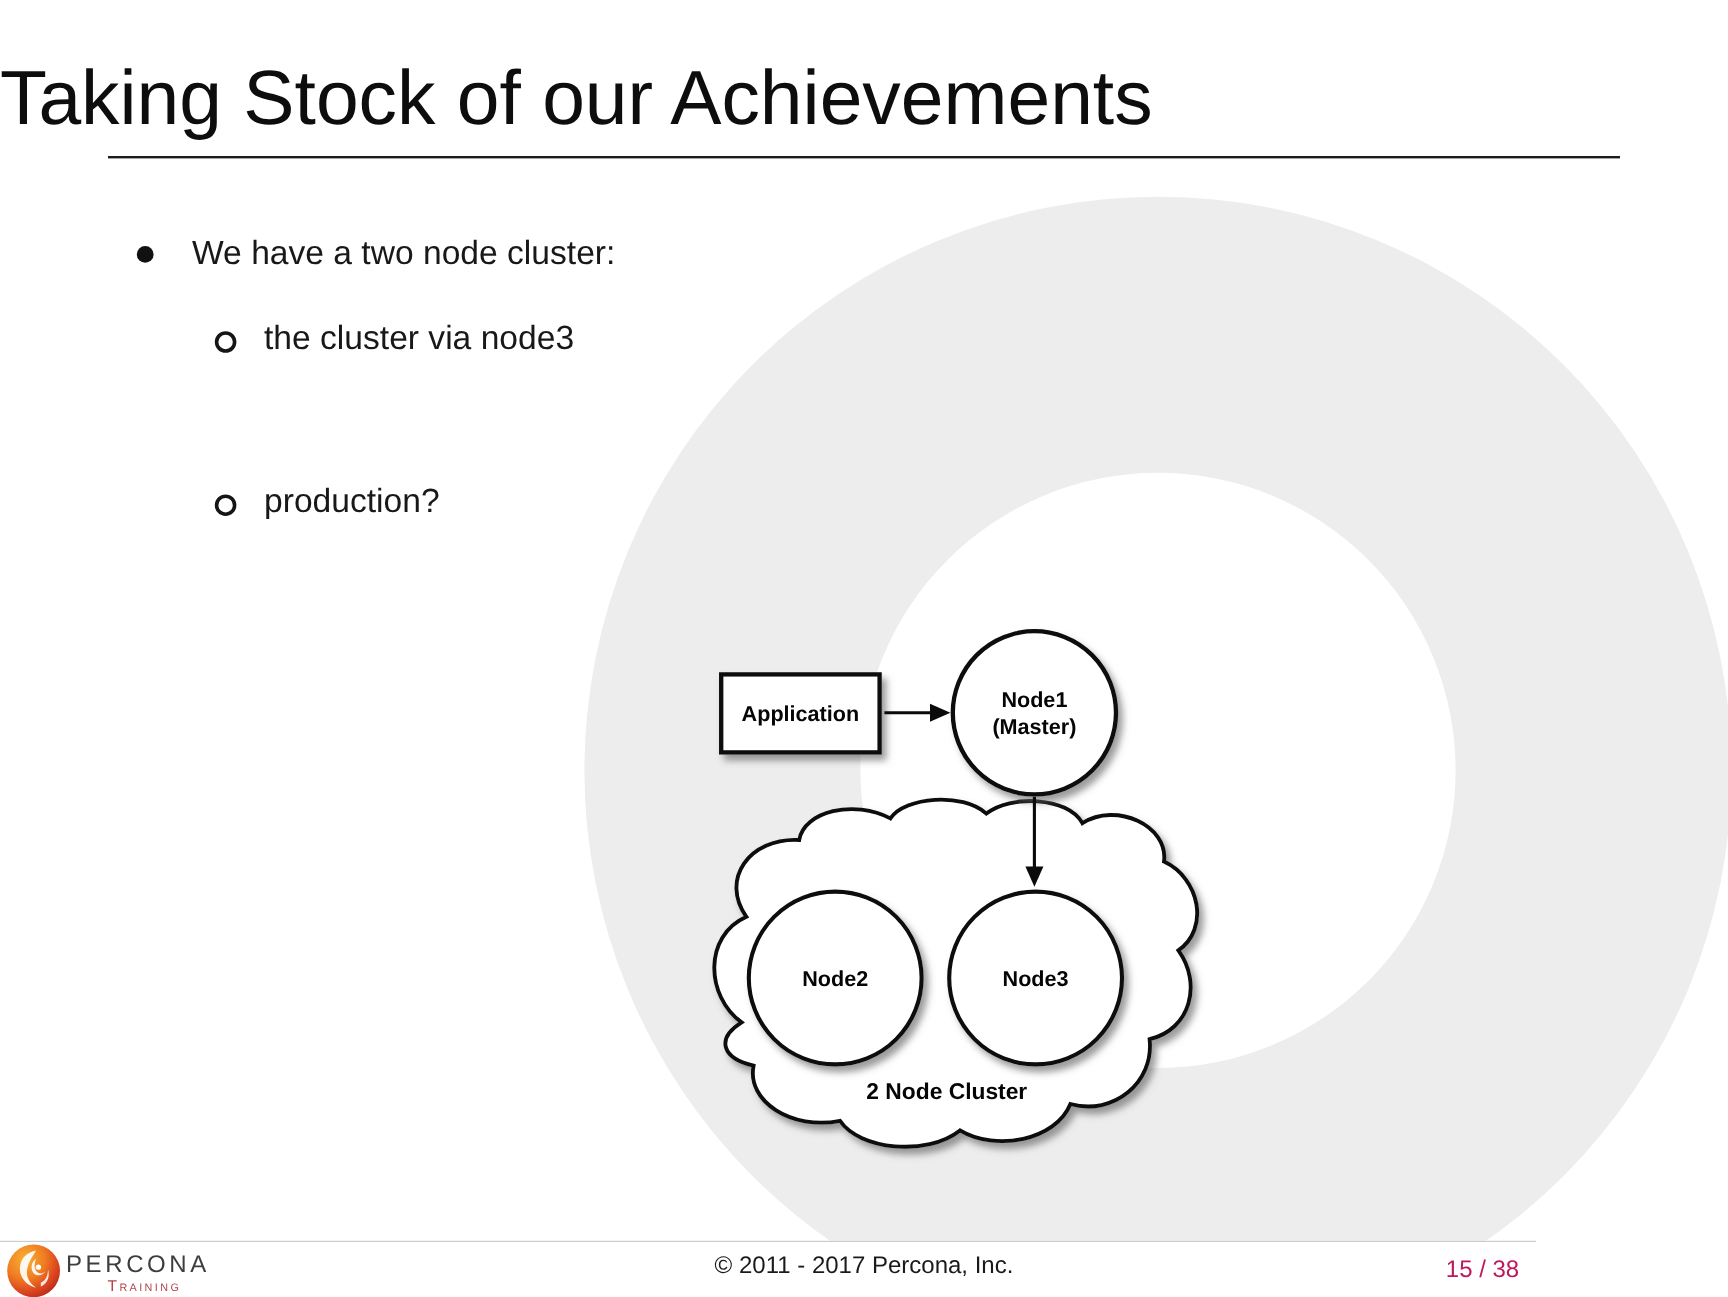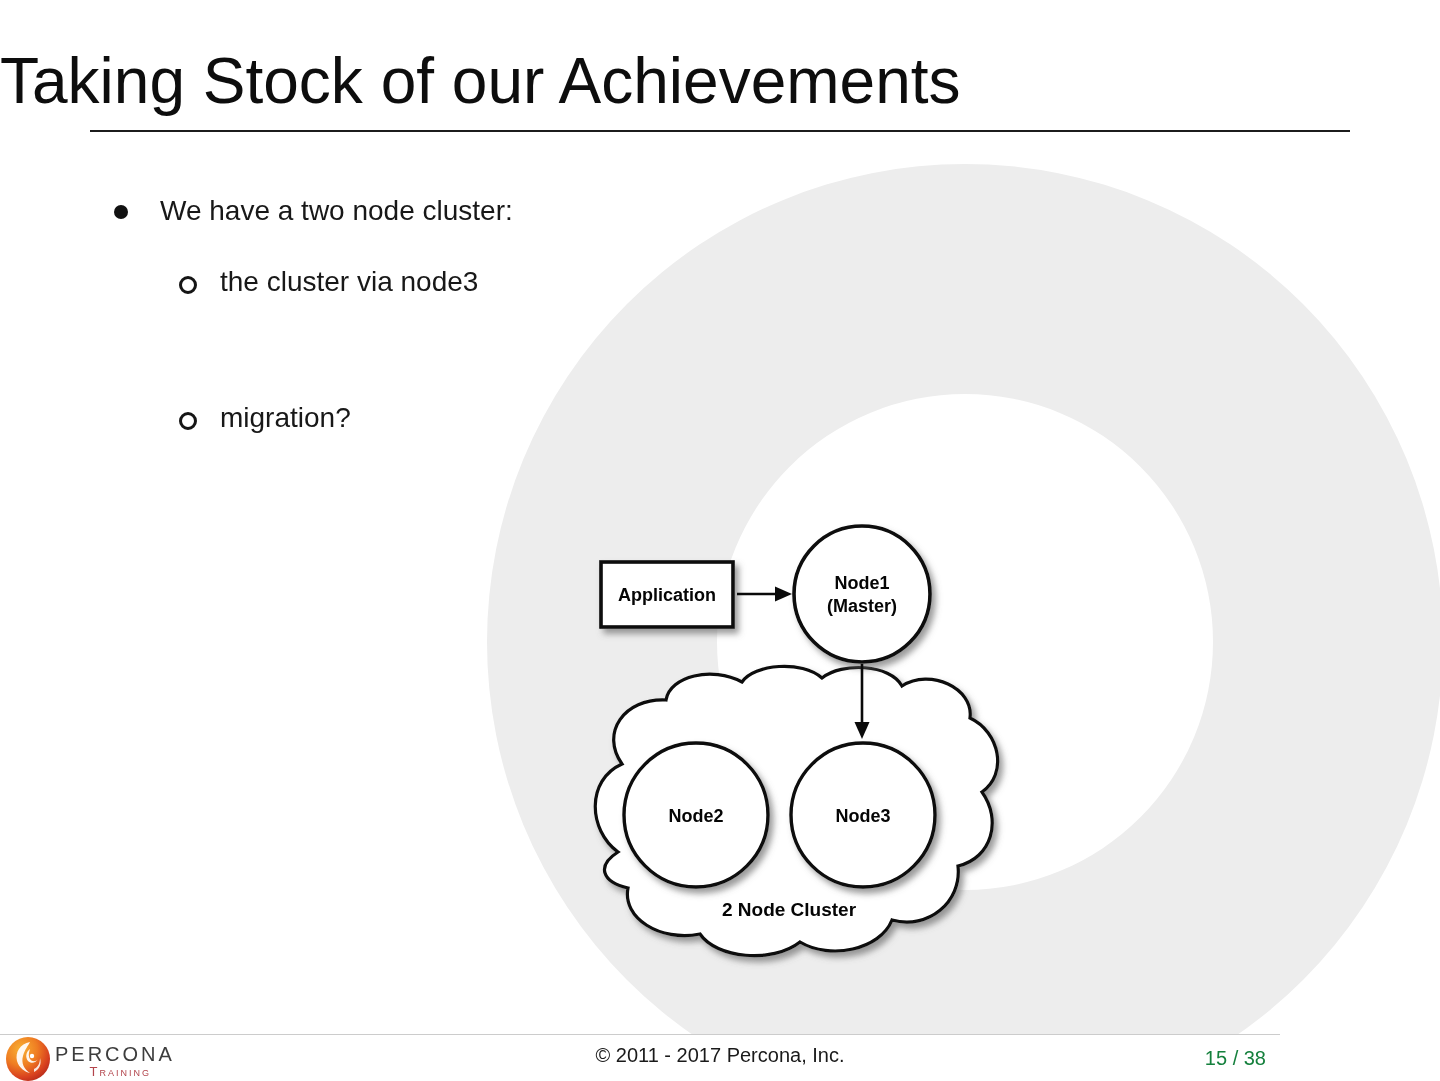--- a/index.html
+++ b/index.html
@@ -52,21 +52,21 @@
   }
   .logo-sub{
     position:absolute;left:55px;top:29px;width:96px;text-align:right;
     font-size:13px;letter-spacing:2px;color:#b2444b;font-variant:small-caps;
   }
   .copyright{
     position:absolute;left:0;top:9px;width:1440px;text-align:center;
     font-size:20px;color:#1a1a1a;
   }
   .pageno{
-    position:absolute;right:14px;top:12px;font-size:20px;color:#15803d;
+    position:absolute;right:14px;top:12px;font-size:20px;color:#be185d;
   }
 </style>
 </head>
 <body>
 
 <svg class="watermark" width="1440" height="1081" viewBox="0 0 1440 1081" aria-hidden="true">
   <path fill="#ededed" fill-rule="evenodd" d="M 487 642 a 478 478 0 1 0 956 0 a 478 478 0 1 0 -956 0 Z
            M 717 642 a 248 248 0 1 0 496 0 a 248 248 0 1 0 -496 0 Z"></path>
 </svg>
 
@@ -79,21 +79,21 @@
     <div>We have a two node cluster:</div>
   </div>
 
   <span class="ring r1"></span>
   <div class="b-item s1">
     <div>the cluster via node3</div>
   </div>
 
   <span class="ring r2"></span>
   <div class="b-item s2">
-    <div>migration?</div>
+    <div>production?</div>
   </div>
 </div>
 
 <svg class="diagram" width="1440" height="1081" viewBox="0 0 1440 1081">
   <defs>
     <filter id="ds" x="-20%" y="-20%" width="150%" height="150%">
       <feDropShadow dx="4" dy="5" stdDeviation="3" flood-color="#666666" flood-opacity="0.65"></feDropShadow>
     </filter>
   </defs>
 

